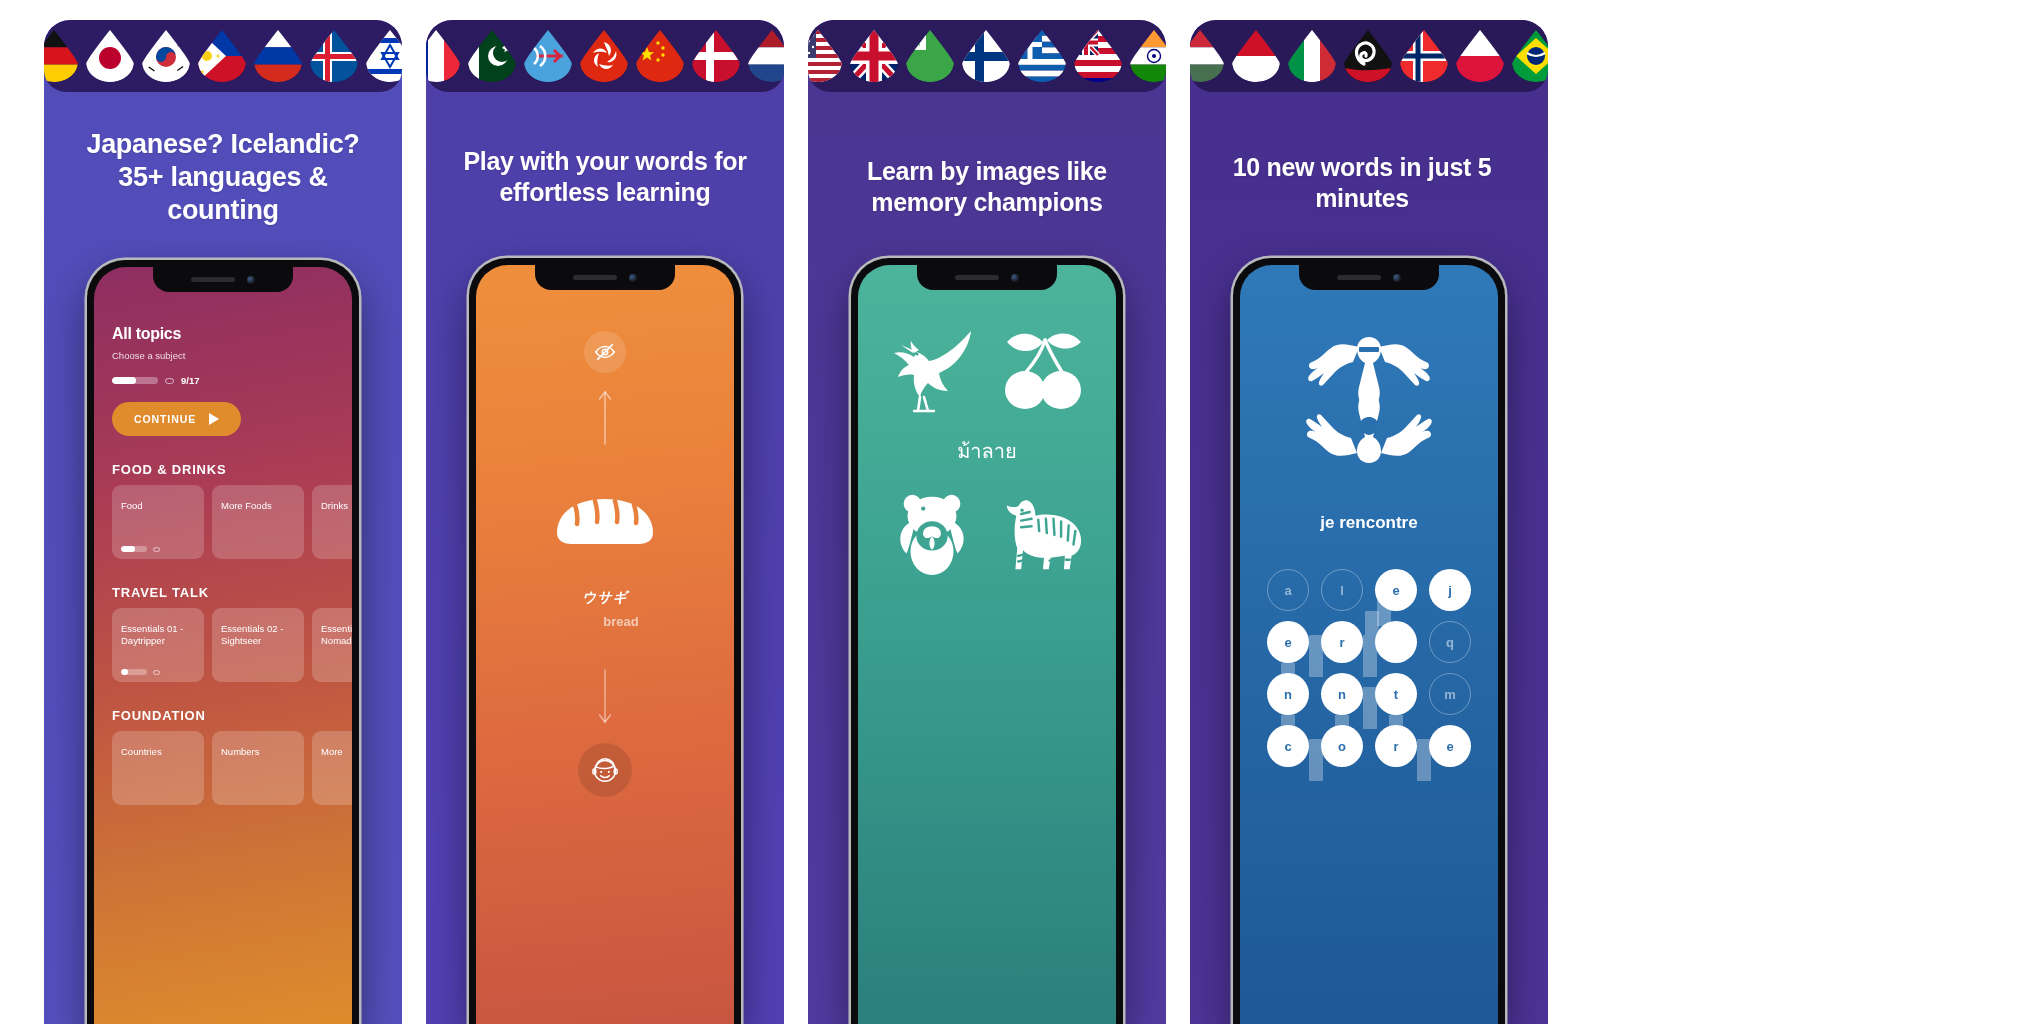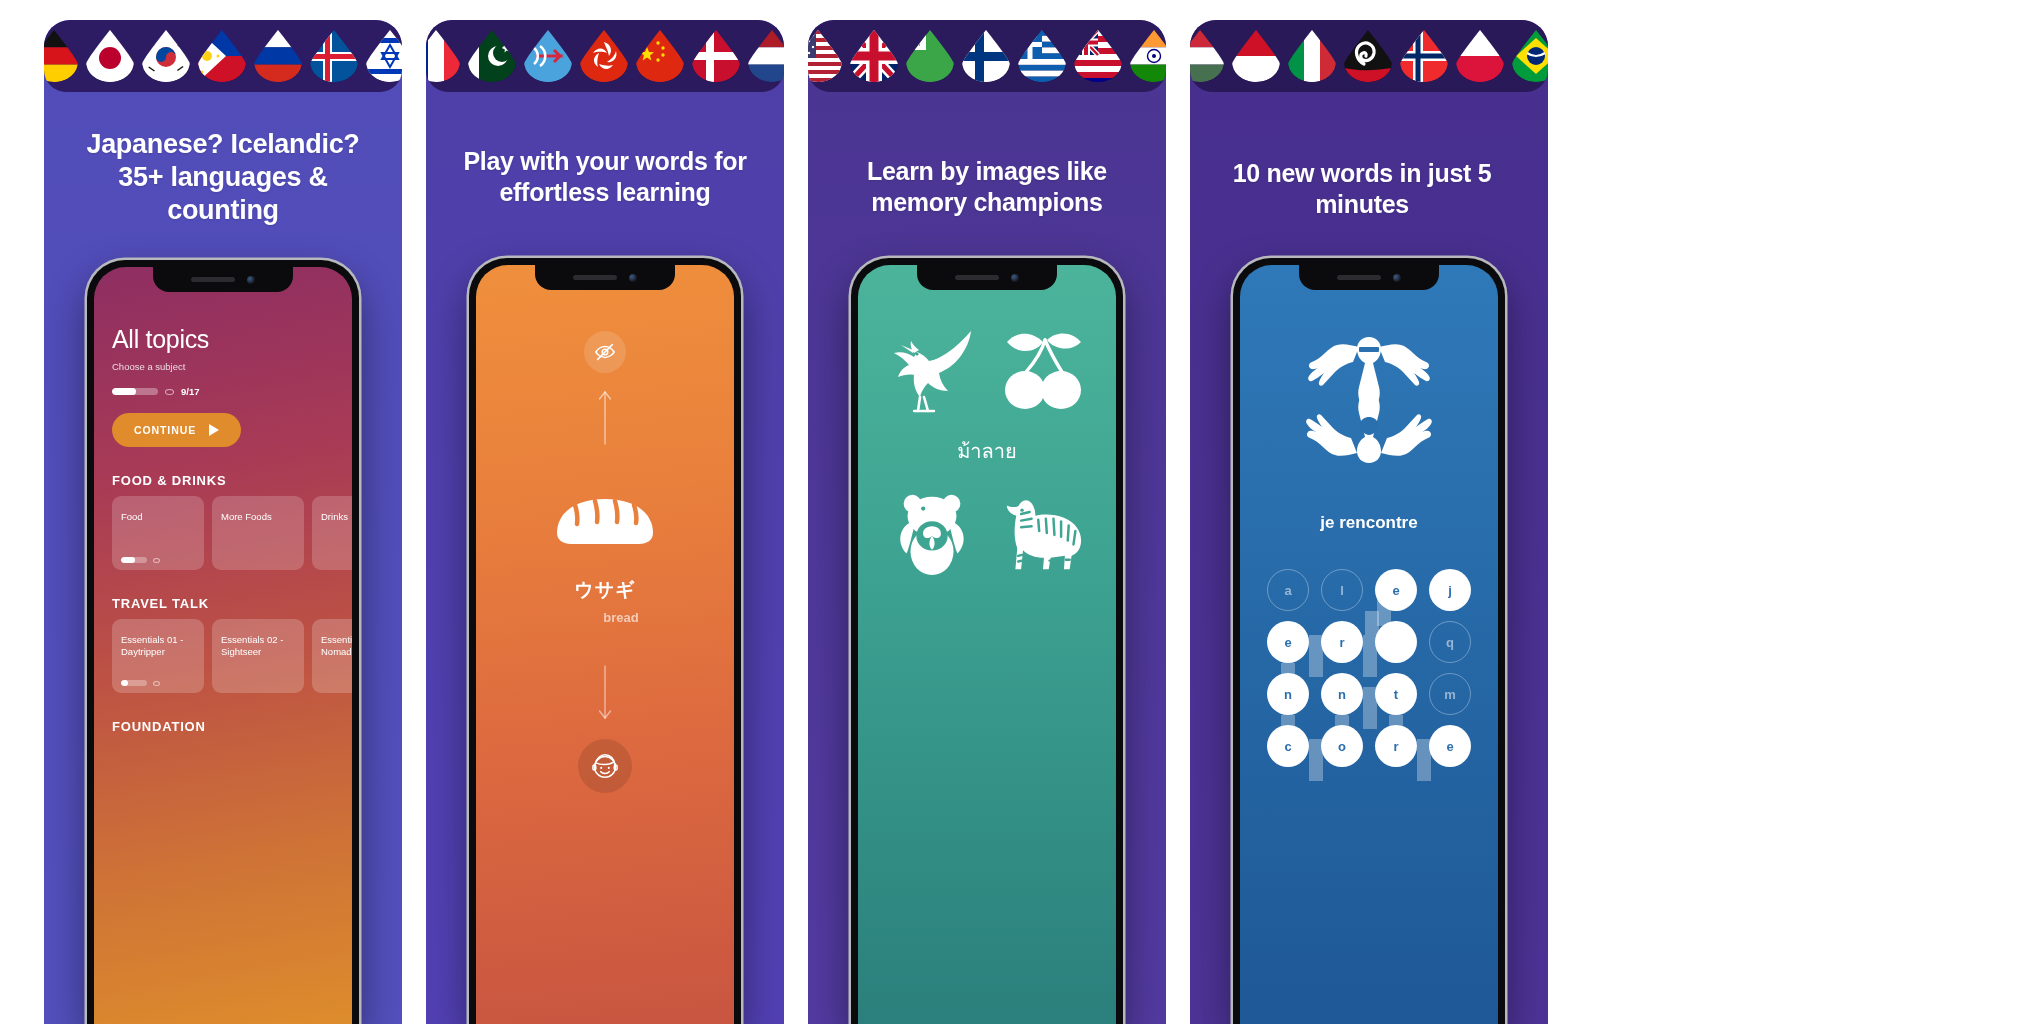--- a/index.html
+++ b/index.html
@@ -63,21 +63,21 @@
     color: #ffffff;
     font-weight: bold;
     letter-spacing: -0.3px;
     line-height: 1.22;
     padding: 0 22px;
     text-shadow: 0 1px 2px rgba(0,0,0,.12);
   }
   .p1 .headline { top: 108px; font-size: 27px; }
   .p2 .headline { top: 126px; font-size: 25px; }
   .p3 .headline { top: 136px; font-size: 25px; }
-  .p4 .headline { top: 138px; font-size: 25px; padding-left: 8px; }
+  .p4 .headline { top: 132px; font-size: 25px; padding-left: 8px; }
 
   
   .phone {
     position: absolute;
     left: 50%;
     transform: translateX(-50%);
     width: 272px;
     border-radius: 38px 38px 0 0;
     background: #0b0b0d;
     padding: 7px 7px 0 7px;
@@ -105,21 +105,21 @@
   .speaker { width: 44px; height: 5px; border-radius: 3px; background: #2b2b30; }
   .cam { width: 8px; height: 8px; border-radius: 50%;
          background: radial-gradient(circle at 35% 35%, #3d5d86 0%, #14161d 70%); }
 
   
   .scr-topics {
     background: linear-gradient(170deg,#8e2e62 0%,#a93b55 28%,#bd5244 52%,#cf7436 78%,#dd8c2c 100%);
     padding: 58px 18px 0 18px;
     color: #fff;
   }
-  .topics-title { font-size: 25px; font-weight: normal; letter-spacing: -.3px; }
+  .topics-title { font-size: 16px; font-weight: bold; letter-spacing: -.3px; }
   .topics-sub { font-size: 9.5px; color: rgba(255,255,255,.82); margin-top: 7px; }
   .prog-row { display: flex; align-items: center; gap: 7px; margin-top: 14px; }
   .pbar { width: 46px; height: 7px; border-radius: 4px; background: rgba(255,255,255,.32); overflow: hidden; }
   .pbar > i { display: block; height: 100%; background: #fff; border-radius: 4px; }
   .peye { width: 9px; height: 6px; border: 1.4px solid rgba(255,255,255,.6); border-radius: 50%; }
   .pcount { font-size: 9.5px; font-weight: bold; }
   .continue-btn {
     margin-top: 16px;
     display: inline-flex; align-items: center; gap: 13px;
     background: #e08b2c; color: #fff;
@@ -154,21 +154,21 @@
     padding-top: 66px;
   }
   .eye-btn {
     width: 42px; height: 42px; border-radius: 50%;
     background: rgba(255,255,255,.14);
     display: flex; align-items: center; justify-content: center;
     border: none; cursor: pointer;
   }
   .arrow-up { margin-top: 16px; }
   .loaf { margin-top: 40px; }
-  .word-main { margin-top: 26px; font-size: 19px; font-weight: bold; color: #fff; letter-spacing: 1px; }
+  .word-main { margin-top: 38px; font-size: 14px; font-weight: bold; color: #fff; letter-spacing: 1px; font-style: italic; }
   .word-sub { margin-top: 7px; font-size: 13px; font-weight: bold; color: rgba(255,255,255,.62); margin-left: 32px; }
   .arrow-down { margin-top: 40px; }
   .face-btn {
     margin-top: 14px;
     width: 54px; height: 54px; border-radius: 50%;
     background: rgba(0,0,0,.11);
     display: flex; align-items: center; justify-content: center;
     border: none; cursor: pointer;
   }
 
@@ -343,20 +343,31 @@
                 </div>
               </div>
               <div class="tcard red">
                 <div>Essentials 02 - Sightseer</div>
               </div>
               <div class="tcard red">
                 <div>Essentials 03 - Nomad</div>
               </div>
             </div>
             <div class="sec-label">FOUNDATION</div>
+            <div class="card-row">
+              <div class="tcard red">
+                <div>Countries</div>
+              </div>
+              <div class="tcard red">
+                <div>Numbers</div>
+              </div>
+              <div class="tcard red">
+                <div>More</div>
+              </div>
+            </div>
           </div>
       </div>
     </div>
   </div>
 
   <div class="panel p2">
     <div class="flagbar">
       <div class="flagrow" id="flags2">
           <div class="flag">
             <svg viewBox="0 0 48 52" preserveAspectRatio="none">

